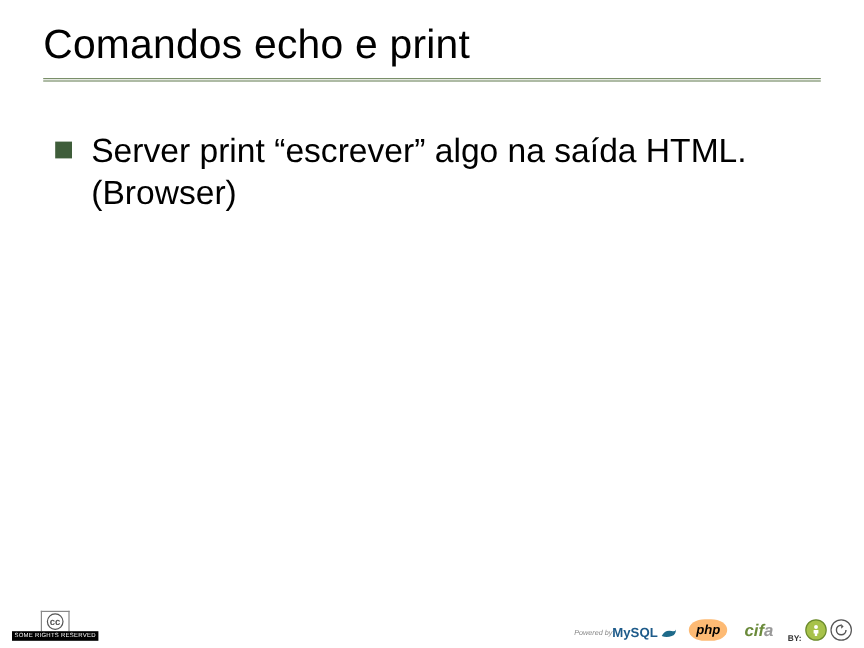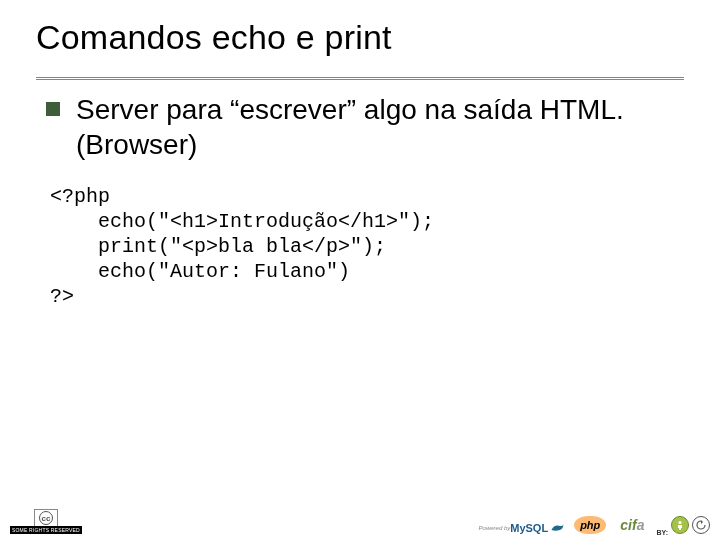--- a/index.html
+++ b/index.html
@@ -12,22 +12,22 @@
     overflow: hidden;
   }
   .slide {
     width: 100%;
     height: 100%;
     padding: 18px 36px 0 36px;
     position: relative;
   }
   .title-block {
     border-bottom: 3px double #7a8f6a;
-    padding-bottom: 20px;
-    margin-bottom: 12px;
+    padding-bottom: 8px;
+    margin-bottom: 40px;
   }
   .title {
     font-size: 34px;
     color: #000;
     font-weight: 400;
     letter-spacing: 0.2px;
   }
   .body {
     padding-left: 10px;
   }
@@ -172,28 +172,23 @@
 
 <div class="slide">
 
   <div class="title-block">
     <h1 class="title">Comandos echo e print</h1>
   </div>
 
   <div class="body">
     <div class="bullet-row">
       <div class="bullet-icon"></div>
-      <div class="bullet-text">Server para “escrever” algo na saída HTML. (Browser)</div>
+      <div class="bullet-text">Server print “escrever” algo na saída HTML. (Browser)</div>
     </div>
 
-    <div class="code-block">&lt;?php
-    echo("&lt;h1&gt;Introdução&lt;/h1&gt;");
-    print("&lt;p&gt;bla bla&lt;/p&gt;");
-    echo("Autor: Fulano")
-?&gt;</div>
   </div>
 
   <div class="footer">
     <div class="footer-left">
       <div class="cc-badge">
         <div class="cc-top">
           <div class="cc-circle">cc</div>
         </div>
         <div class="cc-bottom">SOME RIGHTS RESERVED</div>
       </div>

